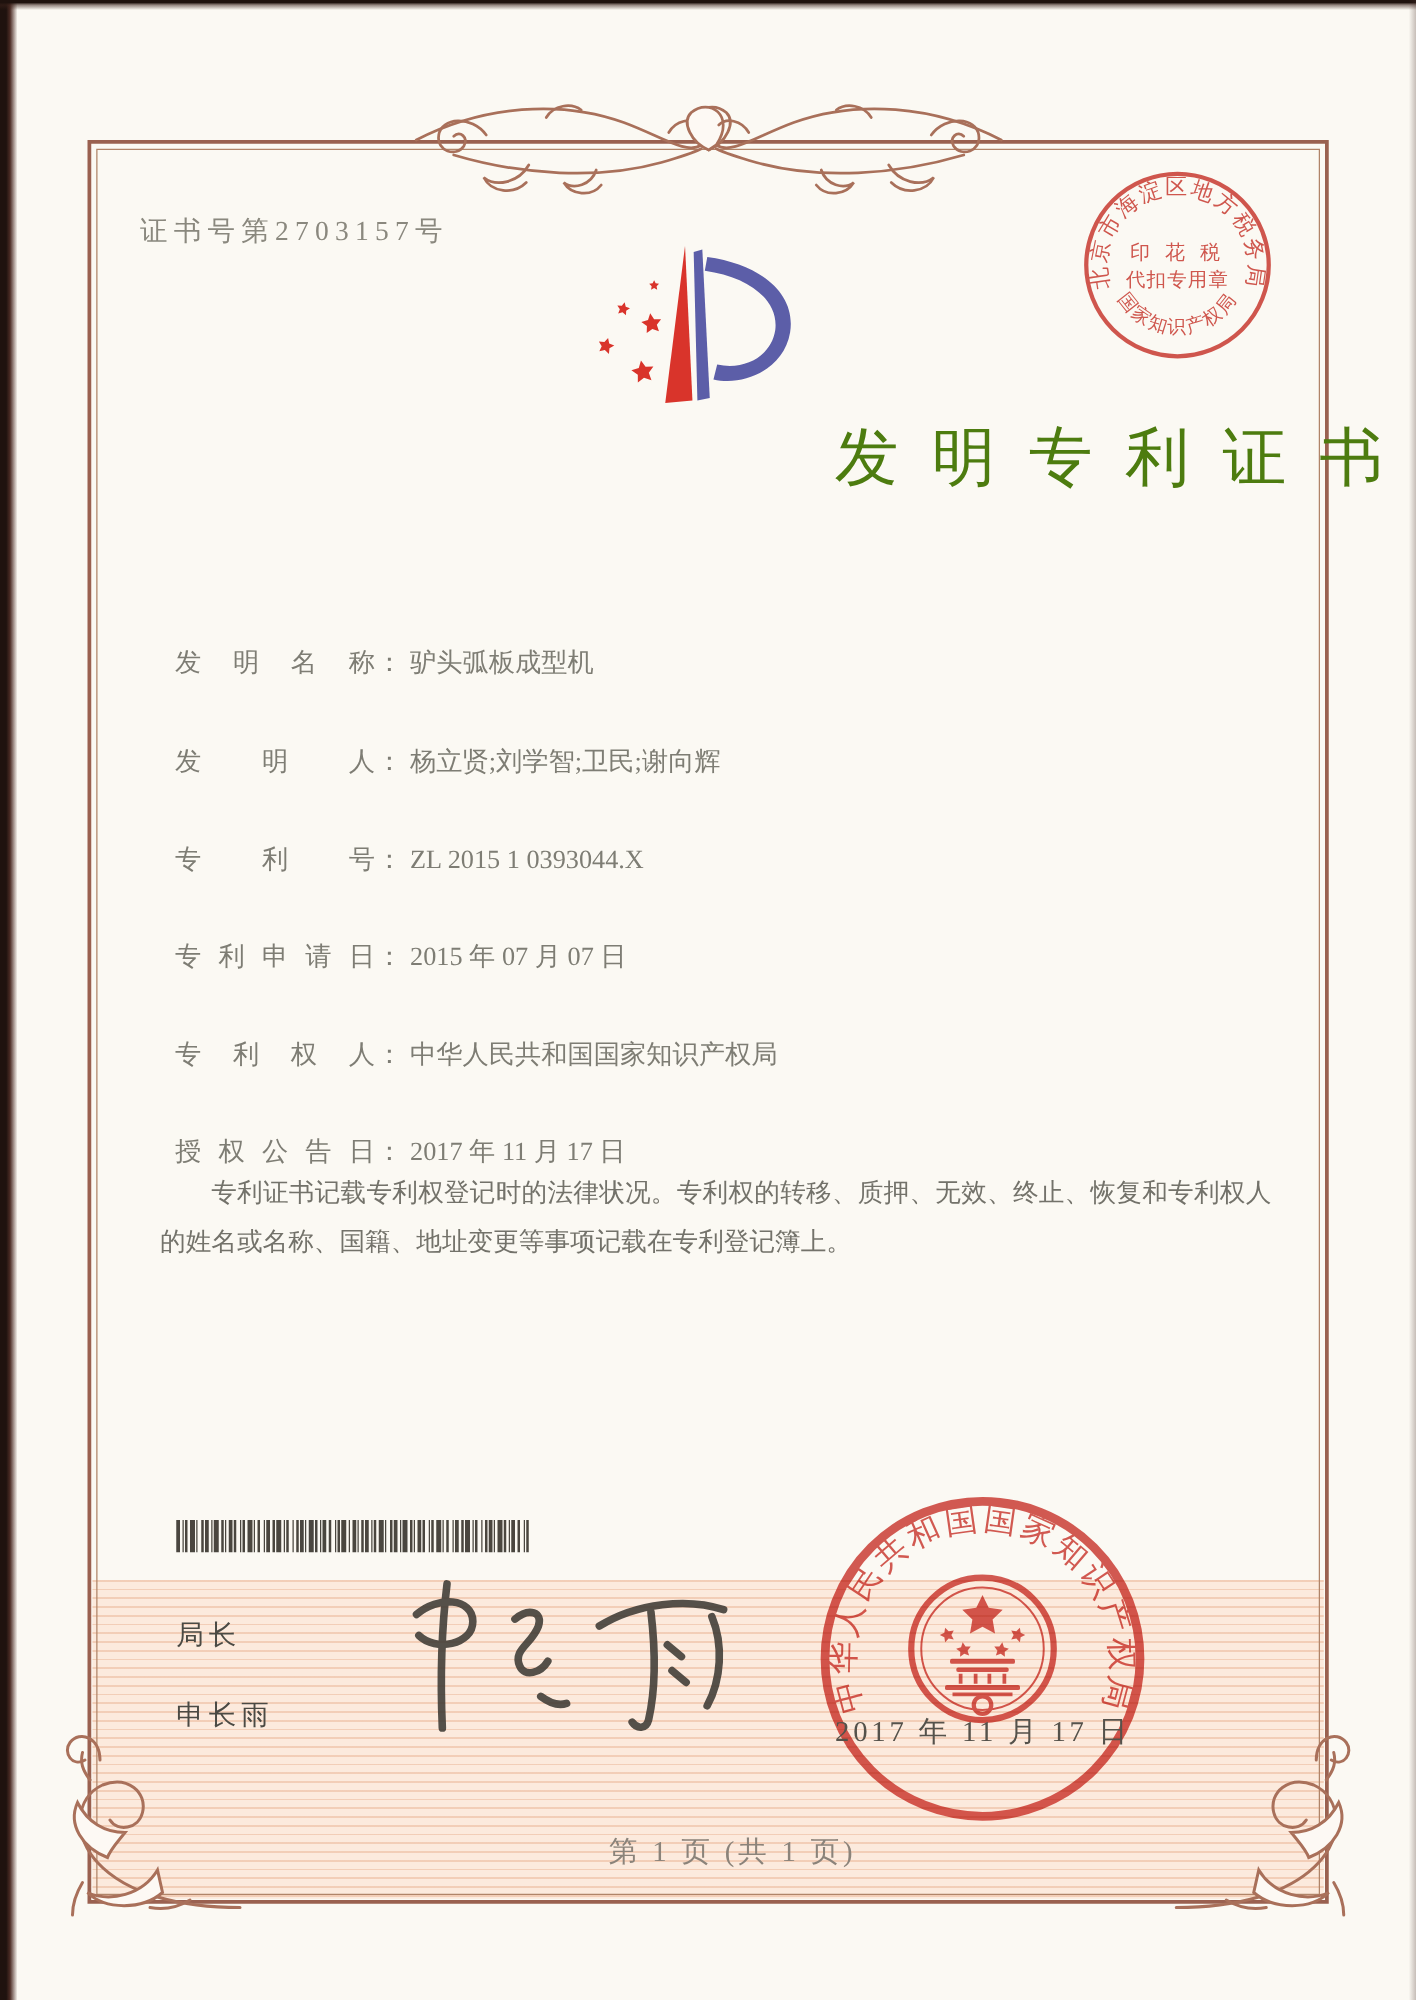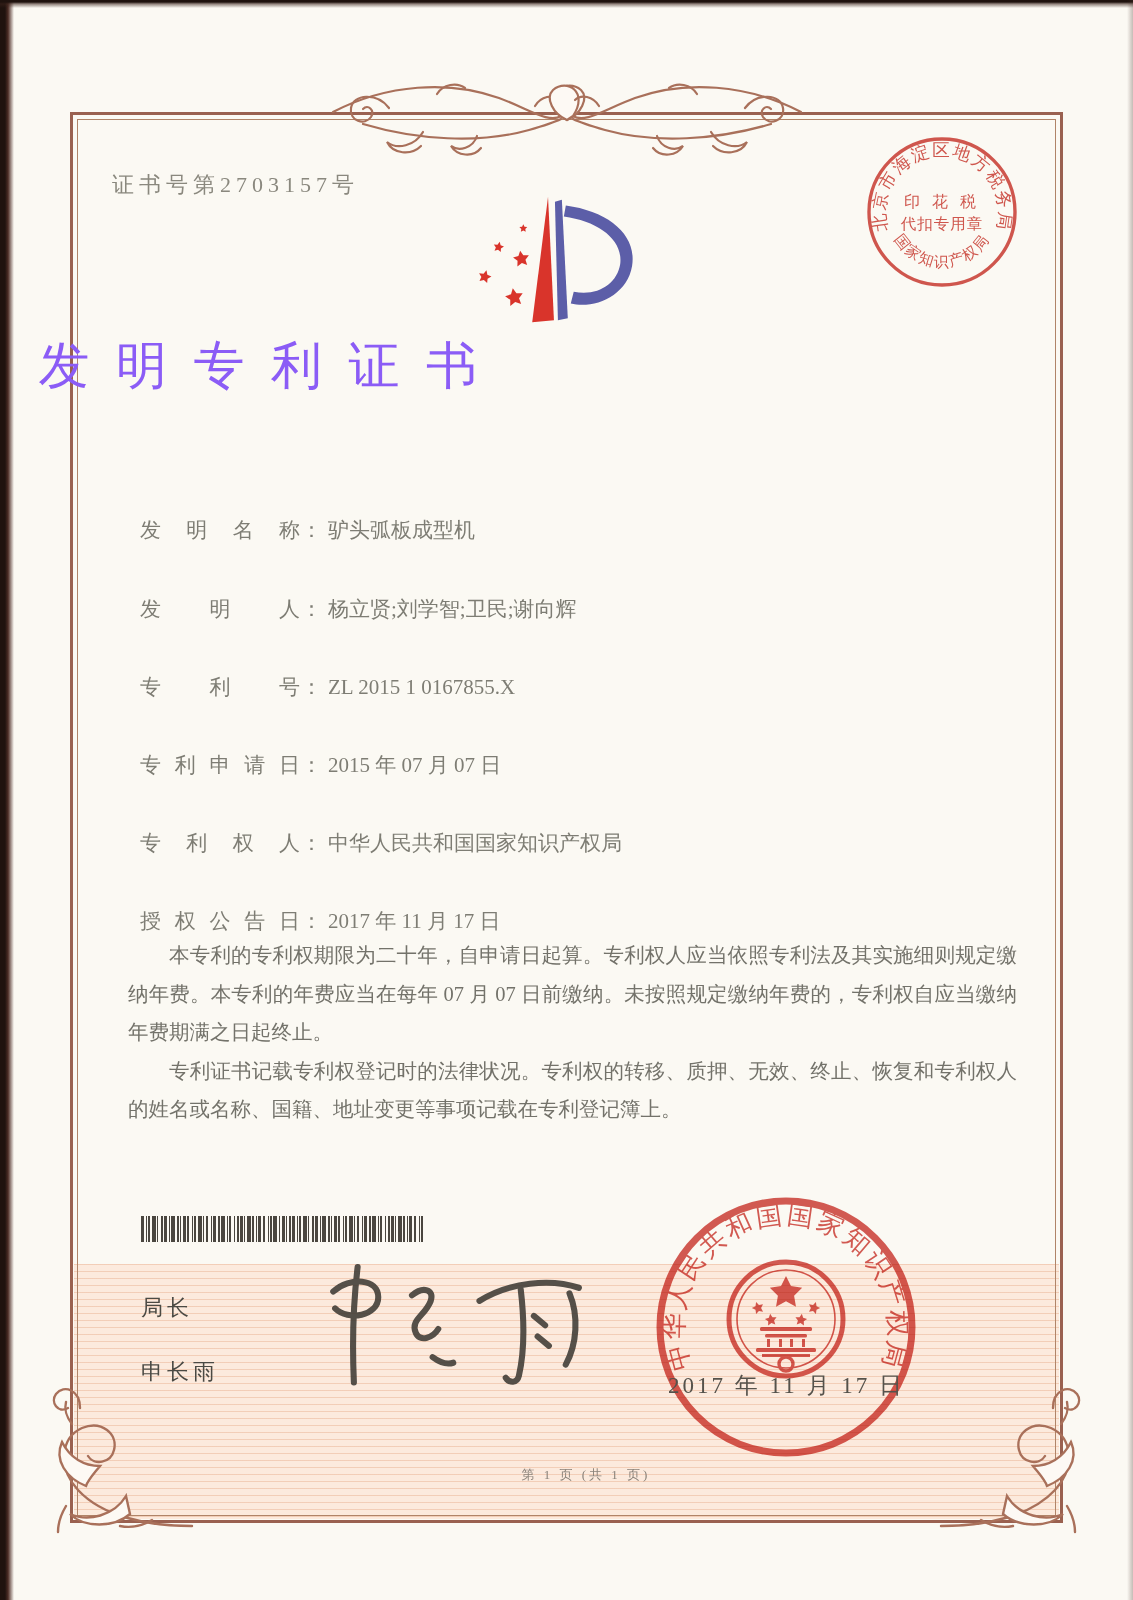--- a/index.html
+++ b/index.html
@@ -34,22 +34,22 @@
   .wave-band{position:absolute;left:74px;right:74px;top:1264px;bottom:81px;
     background:
       repeating-linear-gradient(180deg, rgba(233,178,146,.50) 0 1.3px, rgba(233,178,146,0) 1.3px 7px),
       #fceadd;}
 
   .cert-no{position:absolute;left:112px;top:170px;font-size:22px;letter-spacing:5px;color:var(--ink-light);}
 
   .logo{position:absolute;left:440px;top:172px;width:220px;height:178px;}
   .seal-small{position:absolute;left:864px;top:134px;width:156px;height:156px;mix-blend-mode:multiply;opacity:.92;}
 
-  .title{position:absolute;left:0;right:0;top:332px;text-align:left;
-    font-size:51px;color:#8b5cf6;letter-spacing:.52em;text-indent:.52em;font-weight:400;margin-left:12px;}
+  .title{position:absolute;left:0;right:0;top:332px;text-align:right;
+    font-size:51px;color:#4d7c0f;letter-spacing:.52em;text-indent:.52em;font-weight:400;}
 
   .fields{position:absolute;left:140px;top:0;right:100px;}
   .frow{position:absolute;left:0;font-size:21px;color:#7e7d74;white-space:nowrap;}
   .frow .flabel{display:inline-block;width:160px;text-align:justify;text-align-last:justify;vertical-align:bottom;margin-top:36px;}
   .frow .fcolon{display:inline-block;margin:0 6px 0 1px;}
   .r1{top:480px}.r2{top:559px}.r3{top:637px}.r4{top:715px}.r5{top:793px}.r6{top:871px}
 
   .paras{position:absolute;left:128px;right:116px;top:936px;
     font-size:20.5px;line-height:38.5px;color:var(--ink);text-align:justify;}
   .paras p{margin:0;text-indent:2em;}
@@ -58,21 +58,21 @@
 
   .sig-block{position:absolute;left:141px;top:1293px;font-family:Liberation Serif, serif;
     font-size:22px;color:var(--ink-dark);letter-spacing:4px;}
   .sig-block .sig-name{margin-top:34px;}
 
   .signature{position:absolute;left:292px;top:1244px;width:300px;height:155px;}
 
   .seal-large{position:absolute;left:652px;top:1193px;width:268px;height:268px;mix-blend-mode:multiply;opacity:.95;}
   .seal-date{position:absolute;left:668px;top:1370px;font-size:23px;letter-spacing:3px;color:#55524b;z-index:5;}
 
-  .footer{position:absolute;left:0;right:0;top:1466px;text-align:center;font-size:13px;
+  .footer{position:absolute;left:0;right:0;top:1466px;text-align:center;font-size:23px;
     color:#8b837a;letter-spacing:3px;padding-left:39px;}
 
   .ornament-top{position:absolute;left:327px;top:72px;width:480px;height:96px;}
   .corner-bl{position:absolute;left:26px;top:1366px;width:170px;height:170px;}
   .corner-br{position:absolute;right:26px;top:1366px;width:170px;height:170px;transform:scaleX(-1);}
 
   svg{display:block;}
 </style>
 </head>
 <body>
@@ -160,35 +160,34 @@
   <div class="title">发明专利证书</div>
 
   <div class="fields">
     <div class="frow r1">
       <span class="flabel">发明名称</span><span class="fcolon">：</span><span class="fvalue">驴头弧板成型机</span>
     </div>
     <div class="frow r2">
       <span class="flabel">发明人</span><span class="fcolon">：</span><span class="fvalue">杨立贤;刘学智;卫民;谢向辉</span>
     </div>
     <div class="frow r3">
-      <span class="flabel">专利号</span><span class="fcolon">：</span><span class="fvalue">ZL 2015 1 0167855.X</span>
+      <span class="flabel">专利号</span><span class="fcolon">：</span><span class="fvalue">ZL 2015 1 0393044.X</span>
     </div>
     <div class="frow r4">
       <span class="flabel">专利申请日</span><span class="fcolon">：</span><span class="fvalue">2015 年 07 月 07 日</span>
     </div>
     <div class="frow r5">
       <span class="flabel">专利权人</span><span class="fcolon">：</span><span class="fvalue">中华人民共和国国家知识产权局</span>
     </div>
     <div class="frow r6">
       <span class="flabel">授权公告日</span><span class="fcolon">：</span><span class="fvalue">2017 年 11 月 17 日</span>
     </div>
   </div>
 
   <div class="paras">
-    <p>本专利的专利权期限为二十年，自申请日起算。专利权人应当依照专利法及其实施细则规定缴纳年费。本专利的年费应当在每年 07 月 07 日前缴纳。未按照规定缴纳年费的，专利权自应当缴纳年费期满之日起终止。</p>
     <p>专利证书记载专利权登记时的法律状况。专利权的转移、质押、无效、终止、恢复和专利权人的姓名或名称、国籍、地址变更等事项记载在专利登记簿上。</p>
   </div>
 
   <svg class="barcode" viewBox="0 0 284 26" preserveAspectRatio="none">
     <line x1="1" y1="13" x2="283" y2="13" stroke="#4a463f" stroke-width="26" stroke-dasharray="3 2 1 1 2 2 4 1 1 3 2 1 3 2 1 1 4 2 2 1 1 2 3 1 2 3 1 1 2 2 4 1 1 2 2 3 1 1 3 2 2 1 4 2 1 1 2 3 1 2 2 1 3 1 1 2 4 1 2 2 1 1 3 2 2 3 1 1 2 1 4 2 1 2 3 1 1 2 2 1"></line>
   </svg>
 
   <div class="sig-block">
     <div class="sig-title">局长</div>
     <div class="sig-name">申长雨</div>

